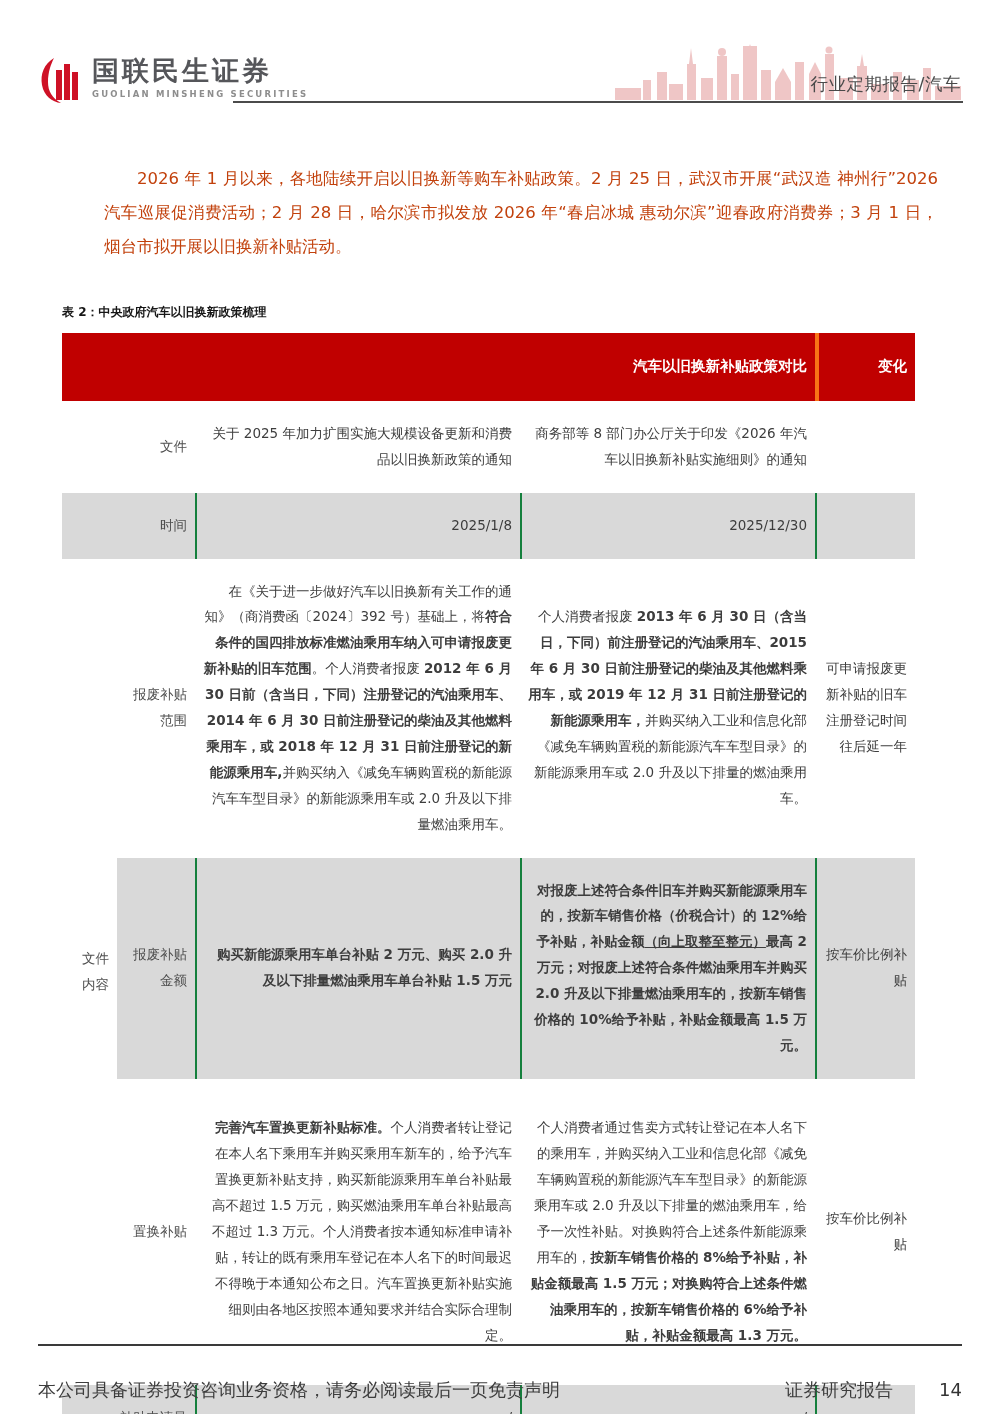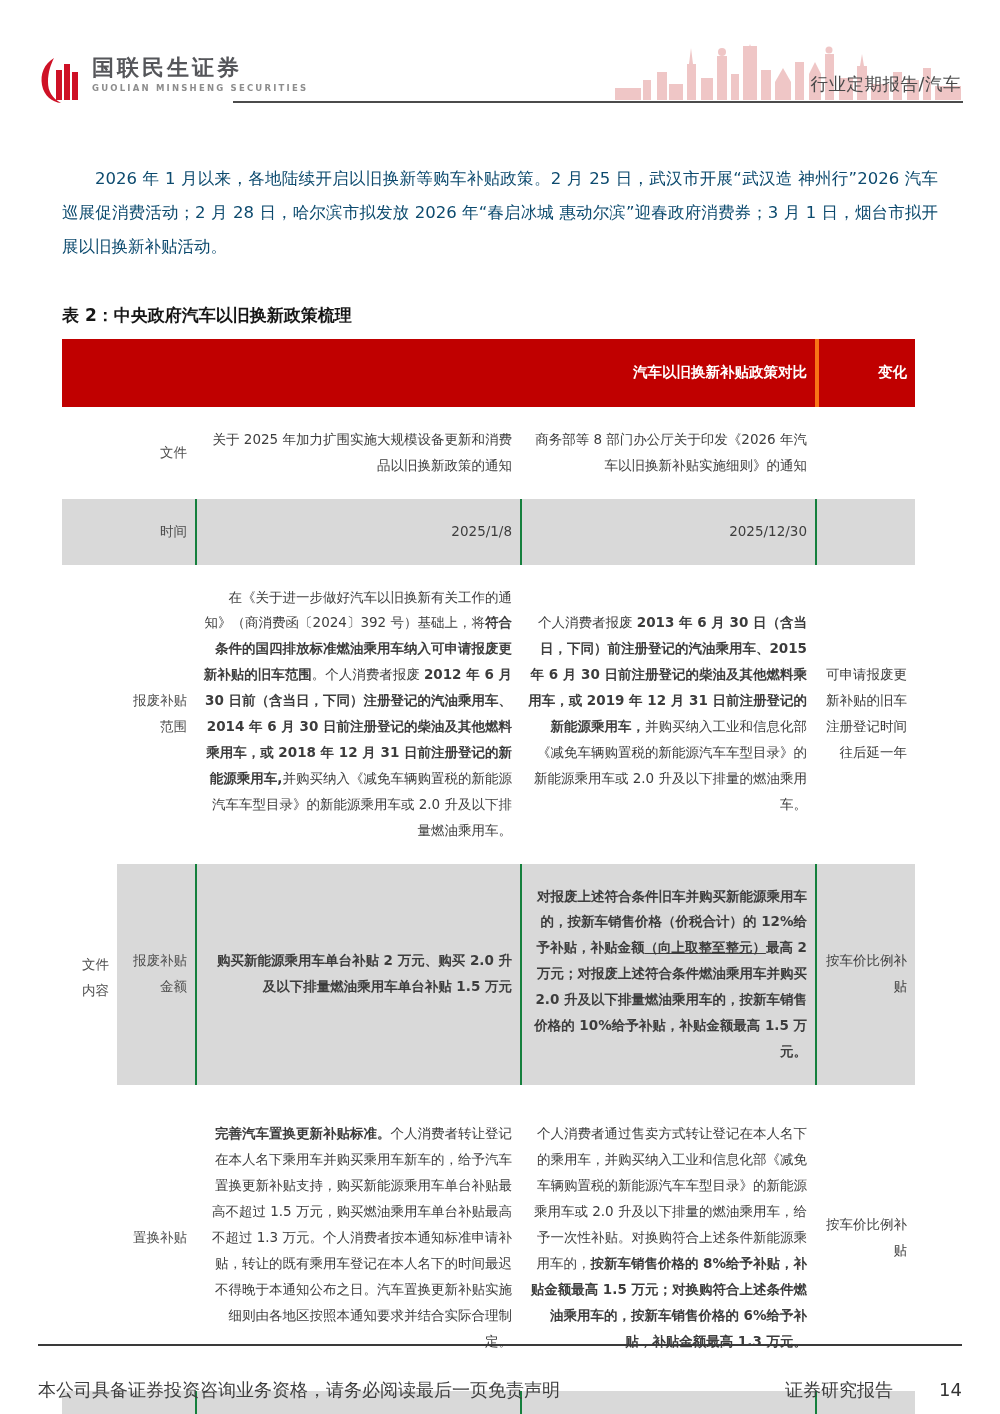--- a/index.html
+++ b/index.html
@@ -12,45 +12,45 @@
     font-family:"DejaVu Sans","Liberation Sans",sans-serif;
     color:#3d3d3d;
     overflow:hidden;
   }
 
   
   .page-header { position:absolute; top:0; left:0; right:0; height:110px; }
   .logo { position:absolute; left:40px; top:56px; display:flex; align-items:flex-start; }
   .logo-icon { width:42px; height:48px; margin-right:10px; }
   .logo-text-cn {
-    font-size:22px; font-weight:700; color:#55565a; letter-spacing:3px; line-height:1.1;
+    font-size:27px; font-weight:700; color:#55565a; letter-spacing:3px; line-height:1.1;
   }
   .logo-text-en {
     font-size:8.5px; font-weight:700; color:#8d8d8d; letter-spacing:2.2px; margin-top:3px;
   }
   .header-rule {
     position:absolute; left:233px; right:37px; top:101px; height:2px; background:#4b4b4b;
   }
   .skyline { position:absolute; right:37px; top:44px; width:350px; height:56px; }
   .report-type {
     position:absolute; right:39px; top:72px;
     font-size:17.5px; color:#4a4a4a; letter-spacing:0.5px;
     background:transparent;
   }
 
   
   .content { position:absolute; top:110px; left:62px; width:876px; }
   .intro {
     margin-top:52px;
-    font-size:16.5px; line-height:2.06; color:#0c4a6e;
-    text-indent:2em; text-align:justify;
+    font-size:16.5px; line-height:2.06; color:#c2410c;
+    text-indent:2em; text-align:justify;margin-left:42px;
   }
   .table-title {
     margin:40px 0 12px 0;
-    font-size:17px; font-weight:700; color:#161616;
+    font-size:12px; font-weight:700; color:#161616;
   }
 
   
   table.policy {
     width:853px;
     border-collapse:separate; border-spacing:0;
     font-size:13.5px; line-height:1.92; color:#3d3d3d;
     table-layout:fixed;
   }
   table.policy th, table.policy td {

